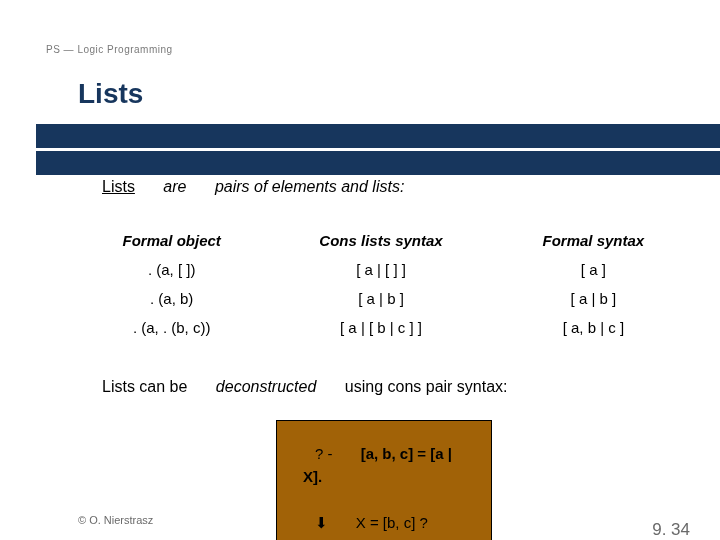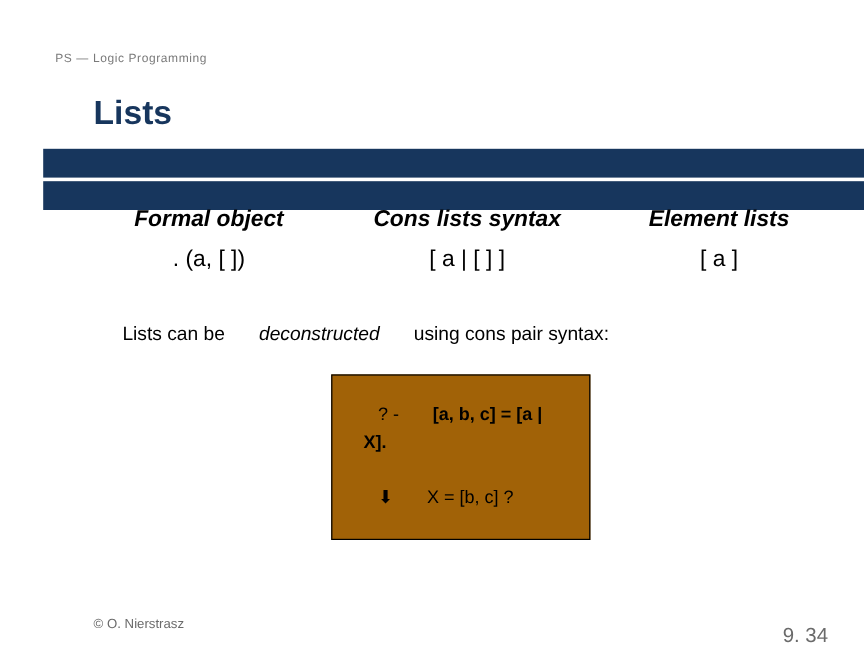--- a/index.html
+++ b/index.html
@@ -8,21 +8,21 @@
   .top-label { position: absolute; top: 8px; left: 10px; font-size: 10px; color: #7a7a7a; letter-spacing: 0.5px; }
   .title-block { position: absolute; top: 32px; left: 0; right: 0; }
   .title { font-size: 28px; font-weight: bold; color: #17365d; padding: 10px 0 14px 42px; }
   .rule-thick { height: 6px; background: #17365d; }
   .rule-thin { height: 1px; background: #17365d; margin-top: 3px; }
   .content { position: absolute; top: 130px; left: 42px; right: 42px; }
   .intro { font-size: 16px; font-style: italic; margin-bottom: 18px; }
   .intro .u { text-decoration: underline; font-style: normal; font-weight: normal; }
   .intro .i { font-style: italic; }
   table.lists { width: 100%; border-collapse: collapse; margin-bottom: 24px; }
-  table.lists th, table.lists td { text-align: center; font-size: 19px; padding: 6px 4px; }
+  table.lists th, table.lists td { text-align: center; font-size: 15px; padding: 6px 4px; }
   table.lists th { font-weight: bold; font-style: italic; }
   .post { font-size: 16px; margin-bottom: 12px; }
   .post .i { font-style: italic; }
   .codebox { width: 216px; margin: 0 auto; border: 1px solid #000; background: #a16207; padding: 10px 14px; font-size: 15px; line-height: 1.5; }
   .codebox .b { font-weight: bold; }
   .codebox .i { }
   .arrow { font-family: Arial, sans-serif; }
   .footer-left { position: absolute; bottom: 26px; left: 42px; font-size: 11px; color: #6a6a6a; }
   .footer-right { position: absolute; bottom: 12px; right: 42px; font-size: 17px; color: #6a6a6a; }
 </style>
@@ -33,34 +33,49 @@
   <div class="top-label">PS — Logic Programming</div>
 
   <div class="title-block">
     <div class="title">Lists</div>
     <div class="rule-thick"></div>
     <div class="rule-thin"></div>
   </div>
 
   <div class="content">
 
+    <p class="intro">
+      <span class="u">Lists</span>
+      <span> are </span>
+      <span class="i">pairs of elements and lists:</span>
+    </p>
 
     <table class="lists">
       <thead>
         <tr>
           <th>Formal object</th>
           <th>Cons lists syntax</th>
-          <th>Element lists</th>
+          <th>Formal syntax</th>
         </tr>
       </thead>
       <tbody>
         <tr>
           <td>. (a, [ ])</td>
           <td>[ a | [ ] ]</td>
           <td>[ a ]</td>
+        </tr>
+        <tr>
+          <td>. (a, b)</td>
+          <td>[ a | b ]</td>
+          <td>[ a | b ]</td>
+        </tr>
+        <tr>
+          <td>. (a, . (b, c))</td>
+          <td>[ a | [ b | c ] ]</td>
+          <td>[ a, b | c ]</td>
         </tr>
       </tbody>
     </table>
 
     <p class="post">
       <span>Lists can be </span>
       <span class="i">deconstructed</span>
       <span> using cons pair syntax:</span>
     </p>
 

